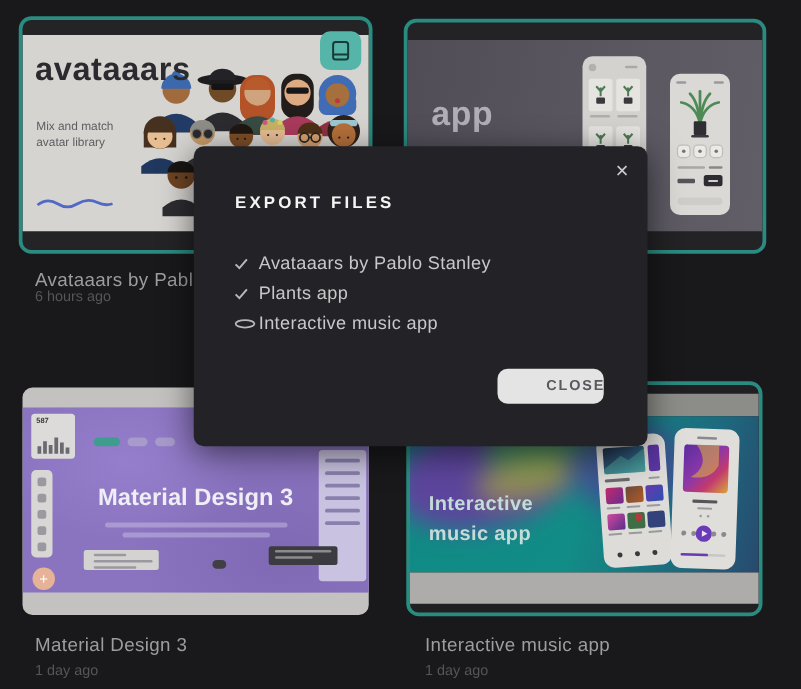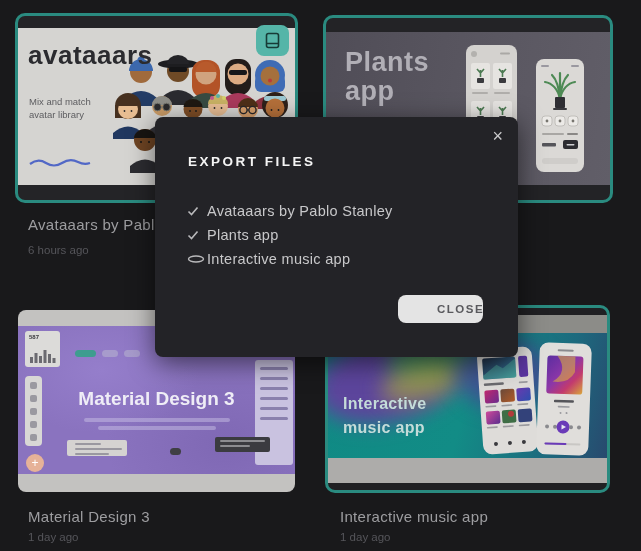--- a/index.html
+++ b/index.html
@@ -185,27 +185,27 @@
       </div>
       <div class="lib-badge">
         <svg width="15" height="17" viewBox="0 0 15 17">
           <rect x="1.5" y="1.5" width="12" height="14" rx="2" fill="none" stroke="#173b36" stroke-width="1.6"></rect>
           <line x1="2" y1="11.5" x2="13" y2="11.5" stroke="#173b36" stroke-width="1.6"></line>
         </svg>
       </div>
     </div>
   </div>
   <div class="file-name" style="left:28px;top:216px;">Avataaars by Pablo Stanley</div>
-  <div class="file-time" style="left:28px;top:244px;">6 hours ago</div>
+  <div class="file-time" style="left:28px;top:232px;">6 hours ago</div>
 
   <div class="card selected" style="left:323px;top:15px;width:290px;height:188px;background:#232326;">
     <div class="thumb">
       <div class="pl-zone">
         <div class="pl-title">
-          <span>Plants</span><br>
+          <br>
           <span>app</span>
         </div>
         <div class="pl-phone" style="left:140px;top:13px;width:51px;height:108px;background:#d4d2cf;">
           <svg width="51" height="108" viewBox="0 0 51 108">
             <circle cx="8" cy="9" r="3" fill="#b3b1ae"></circle>
               <rect x="34" y="7.5" width="10" height="2" rx="1" fill="#aaa8a5"></rect>
             <rect x="5" y="18" width="19" height="26" rx="2" fill="#e6e4e1"></rect>
             <rect x="27" y="18" width="19" height="26" rx="2" fill="#e6e4e1"></rect>
             <g stroke="#4c7a52" stroke-width="1.6" fill="none">
               <path d="M14.5,32 v-7 M14.5,28 l-3.5,-4 M14.5,28 l3.5,-4"></path>

